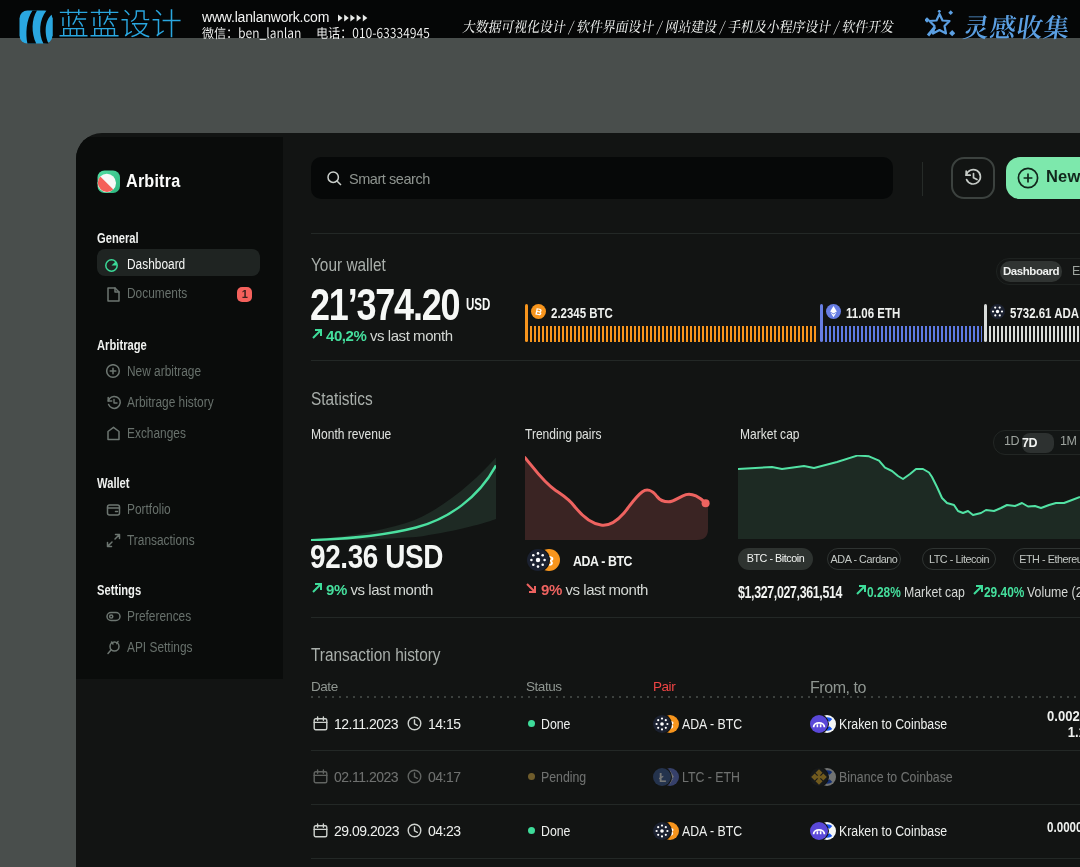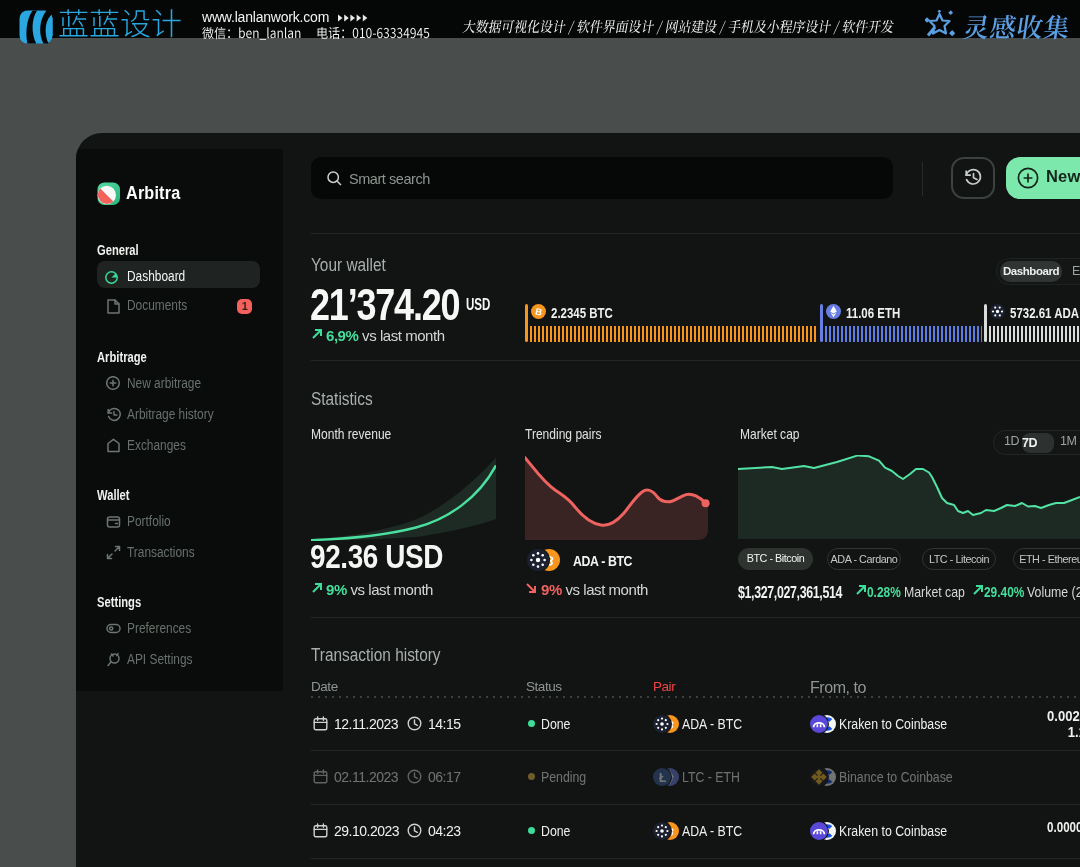--- a/index.html
+++ b/index.html
@@ -1,21 +1,21 @@
 <!DOCTYPE html>
 <html><head><meta charset="utf-8"><style>
 *{margin:0;padding:0;box-sizing:border-box}
 html,body{width:1080px;height:867px;overflow:hidden;background:#494e4c}
 body{font-family:"Liberation Sans",sans-serif;-webkit-font-smoothing:antialiased}
 #page{position:relative;width:1080px;height:867px;overflow:hidden}
 .abs{position:absolute;white-space:nowrap}
 #hdr{position:absolute;left:0;top:0;width:1080px;height:38px;background:#050606}
 #stage{position:absolute;left:0;top:55px;width:1080px;height:812px;background:#494e4c}
 #card{position:absolute;left:76px;top:78px;width:1004px;height:734px;border-radius:26px 0 0 0;background:#121413;overflow:hidden;letter-spacing:-0.45px}
-#side{position:absolute;left:0;top:16px;width:207px;height:542px;background:#0a0c0b}
+#side{position:absolute;left:0;top:4px;width:207px;height:542px;background:#0a0c0b}
 .lbl{position:absolute;left:21px;font-size:14px;font-weight:bold;color:#eff1ef;letter-spacing:0;transform:scaleX(0.8);transform-origin:0 0}
 .itm{position:absolute;left:51px;font-size:14px;color:#68716c;letter-spacing:0;transform:scaleX(0.85);transform-origin:0 0}
 .hl{position:absolute;height:1px;background:#232826}
 .dim{color:#a9afab}
 .grn{color:#45df9d;font-weight:bold}
 .red{color:#ee6360;font-weight:bold}
 .wht{color:#eef0ee}
 .chip{position:absolute;height:22px;border-radius:11px;font-size:10.8px;line-height:21px;text-align:center;color:#c3c8c4;border:1px solid #2e3331;white-space:nowrap}
 .chipa{background:#2e3330;border:none;color:#f2f4f2;font-weight:normal}
 </style></head><body>
@@ -243,21 +243,21 @@
         <div class="abs" style="left:970px;top:34px;font-size:16.5px;font-weight:bold;color:#11271c;letter-spacing:.2px">New arbitrage</div>
         <div class="hl" style="left:235px;top:100px;width:769px"></div>
         <div class="abs dim" style="left:235px;top:122px;font-size:17.5px;letter-spacing:0;transform:scaleX(0.88);transform-origin:0 0">Your wallet</div>
         <div class="abs" style="left:234px;top:146px;font-size:45px;font-weight:bold;color:#f6f8f6;letter-spacing:-1.5px;transform:scaleX(0.80);transform-origin:0 0">21’374.20</div>
         <div class="abs" style="left:390px;top:162px;font-size:17px;font-weight:bold;color:#f6f8f6;letter-spacing:0;transform:scaleX(0.68);transform-origin:0 0">USD</div>
         <svg class="abs" style="left:235px;top:195px" width="12" height="12" viewBox="0 0 12 12">
           <g stroke="#3edc9a" stroke-width="2" fill="none">
             <path d="M2,10 L10,2 M4,2 L10,2 L10,8"></path>
           </g>
         </svg>
-        <div class="abs" style="left:250px;top:194px;font-size:15px"><span class="grn">6,9%</span> <span style="color:#d3d7d3">vs last month</span></div>
+        <div class="abs" style="left:250px;top:194px;font-size:15px"><span class="grn">40,2%</span> <span style="color:#d3d7d3">vs last month</span></div>
         <div class="abs" style="left:449px;top:171px;width:2.5px;height:38px;background:#f7951d;border-radius:2px"></div>
         <svg class="abs" style="left:455px;top:171px" width="15" height="15" viewBox="0 0 15 15">
           <circle cx="7.5" cy="7.5" r="7.5" fill="#f7951d"></circle>
           <text x="7.5" y="11.1" font-family="Liberation Sans" font-size="9.3" font-weight="bold" fill="#fff" text-anchor="middle" transform="rotate(12 7.5 7.5)">B</text>
         </svg>
         <div class="abs wht" style="left:475px;top:171px;font-size:15.5px;font-weight:bold;letter-spacing:0;transform:scaleX(0.74);transform-origin:0 0">2.2345 BTC</div>
         <div class="abs" style="left:454px;top:193px;width:288px;height:16px;background:repeating-linear-gradient(90deg,#f7951d 0 2.3px,transparent 2.3px 4px)"></div>
         <div class="abs" style="left:744px;top:171px;width:2.5px;height:38px;background:#687ee3;border-radius:2px"></div>
         <svg class="abs" style="left:750px;top:171px" width="15" height="15" viewBox="0 0 15 15">
           <circle cx="7.5" cy="7.5" r="7.5" fill="#687ee3"></circle>
@@ -424,21 +424,21 @@
               <path d="M1.2,6.4 L13.8,6.4 M4.6,1 L4.6,4.2 M10.4,1 L10.4,4.2"></path>
             </g>
           </svg>
           <div class="abs wht" style="left:258px;top:636px;font-size:14px;letter-spacing:-0.5px">02.11.2023</div>
           <svg class="abs" style="left:331px;top:636px" width="15" height="15" viewBox="0 0 15 15">
             <g stroke="#ced2ce" stroke-width="1.4" fill="none" stroke-linecap="round">
               <circle cx="7.5" cy="7.5" r="6.3"></circle>
               <path d="M7.5,4 L7.5,7.8 L10.3,9.3"></path>
             </g>
           </svg>
-          <div class="abs wht" style="left:352px;top:636px;font-size:14px;letter-spacing:-0.5px">06:17</div>
+          <div class="abs wht" style="left:352px;top:636px;font-size:14px;letter-spacing:-0.5px">04:17</div>
           <div class="abs" style="left:452px;top:640px;width:7px;height:7px;border-radius:50%;background:#efc04d"></div>
           <div class="abs wht" style="left:465px;top:636px;font-size:14px;letter-spacing:0;transform:scaleX(0.88);transform-origin:0 0">Pending</div>
           <svg class="abs" style="left:577px;top:635px" width="26" height="18" viewBox="0 0 26 18">
             <g transform="translate(8.0,0)">
               <circle cx="9.0" cy="9.0" r="9.0" fill="#687ee3"></circle>
               <g fill="#fff">
                 <path d="M9.0,2.5200000000000005 L12.959999999999999,9.0 L9.0,11.34 L5.040000000000001,9.0 Z"></path>
                 <path d="M9.0,12.6 L12.6,10.080000000000002 L9.0,15.84 L5.3999999999999995,10.080000000000002 Z"></path>
               </g>
             </g>
@@ -464,21 +464,21 @@
           </svg>
           <div class="abs wht" style="left:763px;top:636px;font-size:14px;letter-spacing:0;transform:scaleX(0.88);transform-origin:0 0">Binance to Coinbase</div>
         </div>
         <div class="hl" style="left:235px;top:671px;width:769px"></div>
         <svg class="abs" style="left:237px;top:690px" width="15" height="15" viewBox="0 0 15 15">
           <g stroke="#ced2ce" stroke-width="1.4" fill="none" stroke-linecap="round">
             <rect x="1.2" y="2.8" width="12.6" height="11" rx="1.5"></rect>
             <path d="M1.2,6.4 L13.8,6.4 M4.6,1 L4.6,4.2 M10.4,1 L10.4,4.2"></path>
           </g>
         </svg>
-        <div class="abs wht" style="left:258px;top:690px;font-size:14px;letter-spacing:-0.5px">29.10.2023</div>
+        <div class="abs wht" style="left:258px;top:690px;font-size:14px;letter-spacing:-0.5px">29.09.2023</div>
         <svg class="abs" style="left:331px;top:690px" width="15" height="15" viewBox="0 0 15 15">
           <g stroke="#ced2ce" stroke-width="1.4" fill="none" stroke-linecap="round">
             <circle cx="7.5" cy="7.5" r="6.3"></circle>
             <path d="M7.5,4 L7.5,7.8 L10.3,9.3"></path>
           </g>
         </svg>
         <div class="abs wht" style="left:352px;top:690px;font-size:14px;letter-spacing:-0.5px">04:23</div>
         <div class="abs" style="left:452px;top:694px;width:7px;height:7px;border-radius:50%;background:#3edc9a"></div>
         <div class="abs wht" style="left:465px;top:690px;font-size:14px;letter-spacing:0;transform:scaleX(0.88);transform-origin:0 0">Done</div>
         <svg class="abs" style="left:577px;top:689px" width="26" height="18" viewBox="0 0 26 18">

